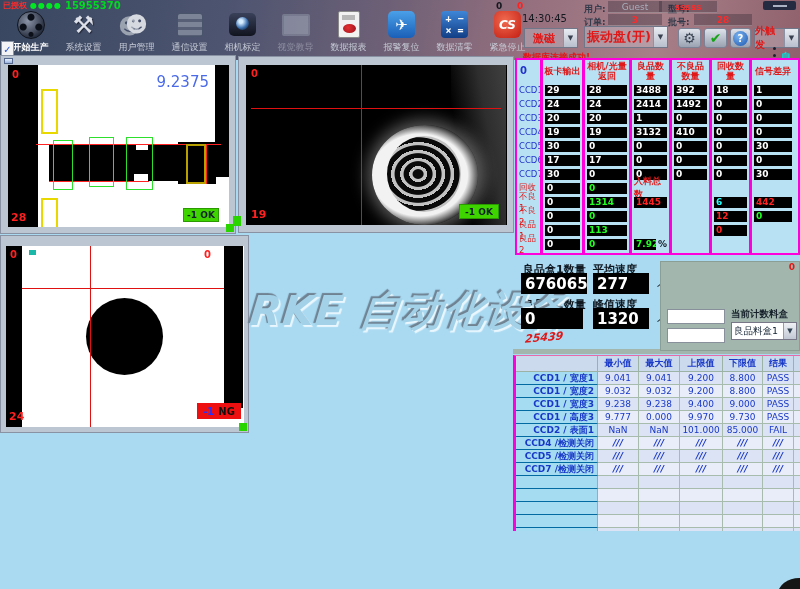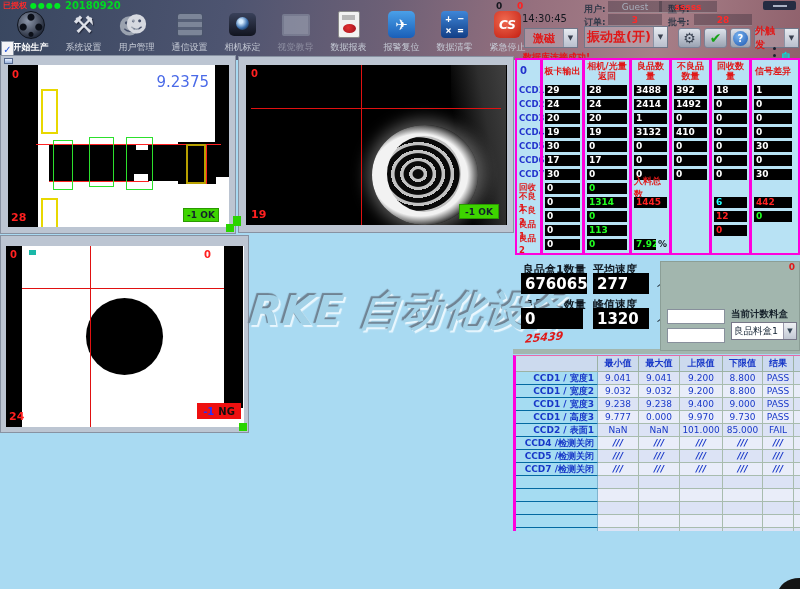--- a/index.html
+++ b/index.html
@@ -135,21 +135,21 @@
 
   
   .stats-table { position:absolute; left:515px; top:58px; width:285px; height:197px; z-index:3;
     background:#b8e2f4; border:2px solid #ff00dd; display:flex; overflow:hidden; }
   .st-col { flex:none; border-left:3px solid #ff00dd; }
   .st-col:first-child { border-left:none; }
   .st-head { height:23px; display:flex; align-items:center; justify-content:center; text-align:center;
     color:#e01818; font-weight:bold; font-size:9px; line-height:1.05; padding:0 1px; }
   .st-head.corner { color:#2233cc; justify-content:flex-start; padding-left:3px; font-size:10px; }
   .st-row { height:14px; display:flex; align-items:center; padding:0 2px; }
-  .st-lab { font-size:8.5px; font-weight:bold; }
+  .st-lab { font-size:8.5px; font-weight:normal; }
   .st-lab.blue { color:#2233cc; } .st-lab.red { color:#e01818; }
   .st-box { background:#000; height:11px; flex:1; display:flex; align-items:center; padding:0 2px;
     font-size:9px; font-weight:bold; color:#fff; overflow:hidden; }
   .st-box.g { color:#2f2; } .st-box.r { color:#ff2222; } .st-box.c { color:#2ff; }
   .st-sub { color:#e01818; font-size:9px; font-weight:bold; }
   .st-suffix { color:#101820; font-size:9px; font-weight:bold; margin-left:2px; }
 
   
   .speed { position:absolute; left:515px; top:258px; width:285px; height:92px; }
   .sp-label { position:absolute; font-size:11px; font-weight:bold; color:#101820; z-index:1; white-space:nowrap; }
@@ -191,21 +191,21 @@
 </style>
 </head>
 <body>
 
 <div class="screen">
 
   <div class="topbar">
     <div class="authline">
       <span class="auth-txt">已授权</span>
       <span class="auth-dots">●●●●</span>
-      <span class="auth-date">20180920</span>
+      <span class="auth-date">15955370</span>
     </div>
 
     <div class="toolbar">
         <div class="tb-item primary">
           <div class="icon-wrap">
             <div class="icon reel-icon"></div>
           </div>
           <div class="tb-label">开始生产</div>
         </div>
         <div class="tb-item">

